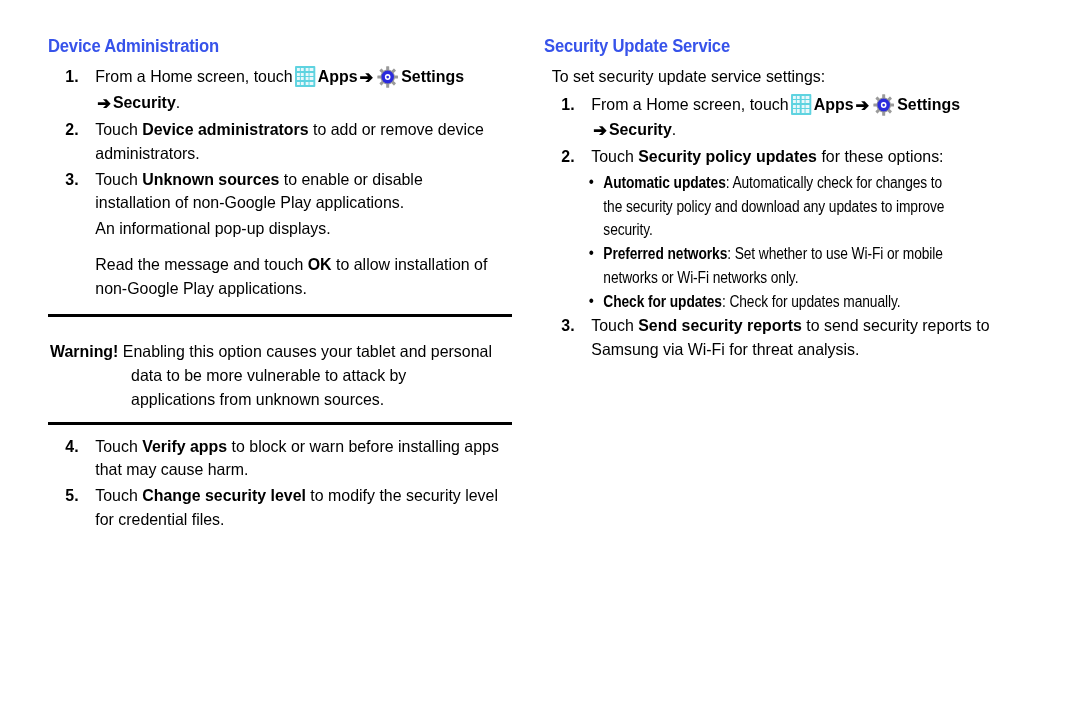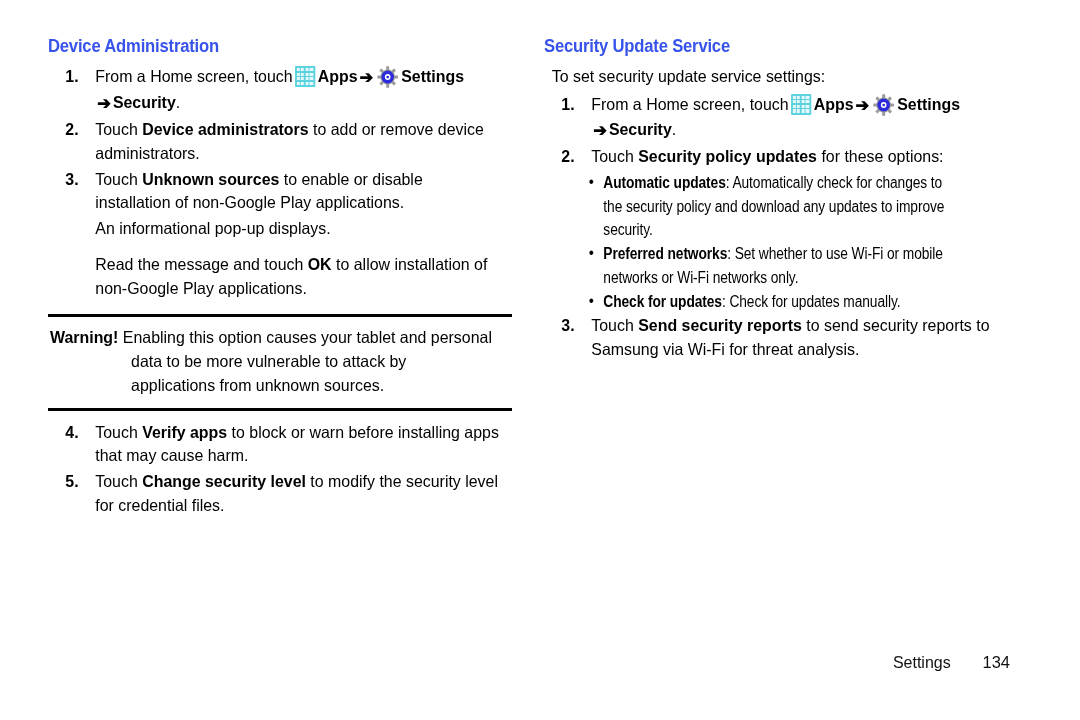--- a/index.html
+++ b/index.html
@@ -110,20 +110,21 @@
     padding: 0;
     width: 464px;
   }
   .warning .rule {
     height: 0;
     border-top: 3px solid #000;
     margin: 0;
   }
   .warn-body {
     padding: 9px 4px 10px 2px;
+    margin-top: 14px;
   }
   .warn-text {
     font-size: 16.5px;
     line-height: 1.44;
     padding-left: 84px;
     text-indent: -84px;
     transform: scaleX(0.965);
     transform-origin: left top;
   }
 
@@ -348,17 +349,14 @@
       <b>Check for updates</b><span>: Check for updates manually.</span>
     </div>
 
     <div class="step">
       <span class="num">3.</span>
       <span class="cont"><span>Touch </span><b>Send security reports</b><span> to send security reports to Samsung via Wi-Fi for threat analysis.</span></span>
     </div>
 
   </div>
 
-  <div class="footer">
-    <span class="fname">Settings</span><span class="fpage">134</span>
-  </div>
 
 </div>
 
 </body></html>

